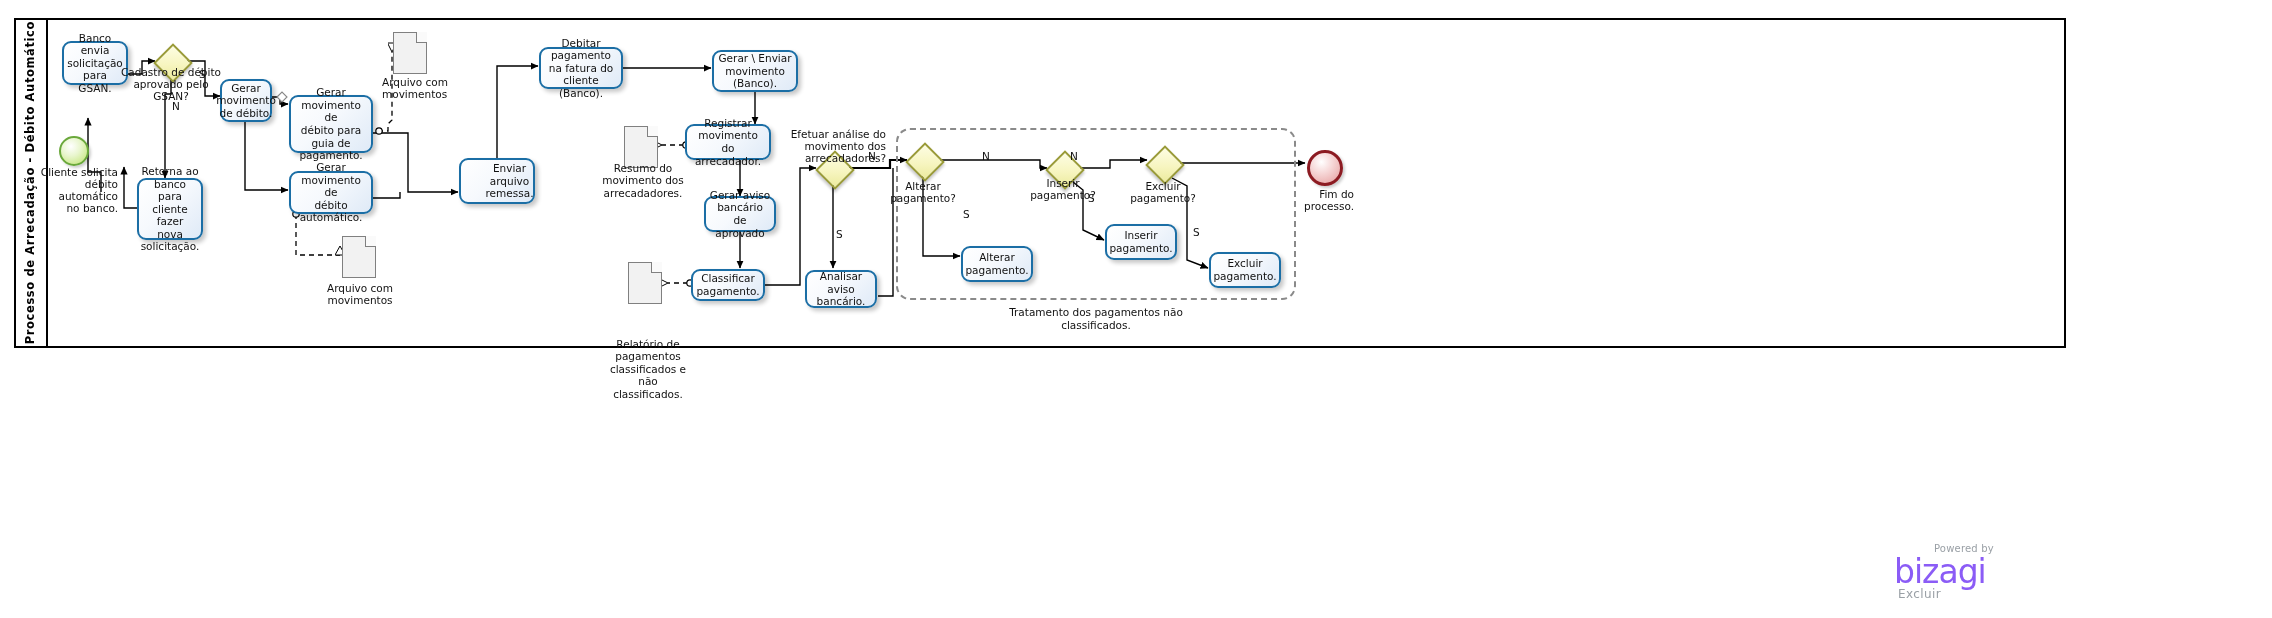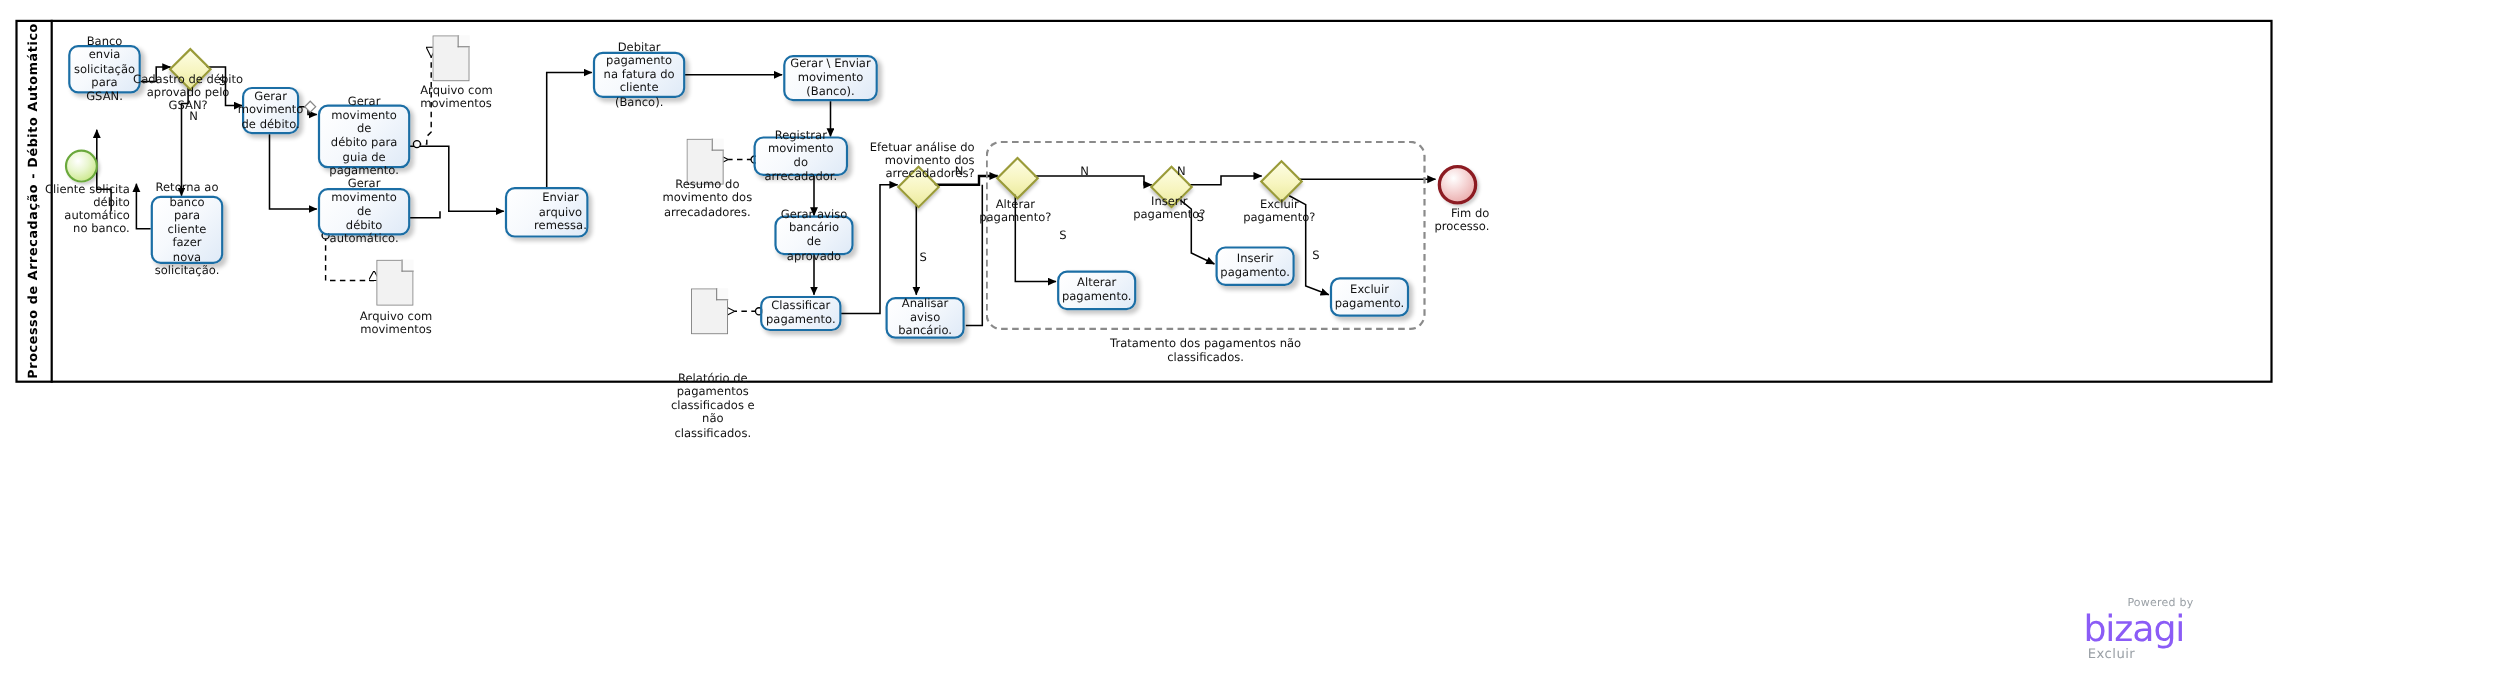--- a/index.html
+++ b/index.html
@@ -198,21 +198,21 @@
     <span style="white-space:pre-line;">Gerar movimento de
 débito para guia de
 pagamento.</span>
     </div>
 
   <div class="task" style="left:289px;top:171px;width:84px;height:43px;">
     <span style="white-space:pre-line;">Gerar movimento de
 débito automático.</span>
     </div>
 
-  <div class="task" style="left:459px;top:170px;width:76px;height:46px;padding-left:28px;">
+  <div class="task" style="left:459px;top:158px;width:76px;height:46px;padding-left:28px;">
     <span style="white-space:pre-line;">Enviar arquivo
 remessa.</span>
     </div>
 
   <div class="task" style="left:539px;top:47px;width:84px;height:42px;">
     <span style="white-space:pre-line;">Debitar pagamento
 na fatura do cliente
 (Banco).</span>
     </div>
 

